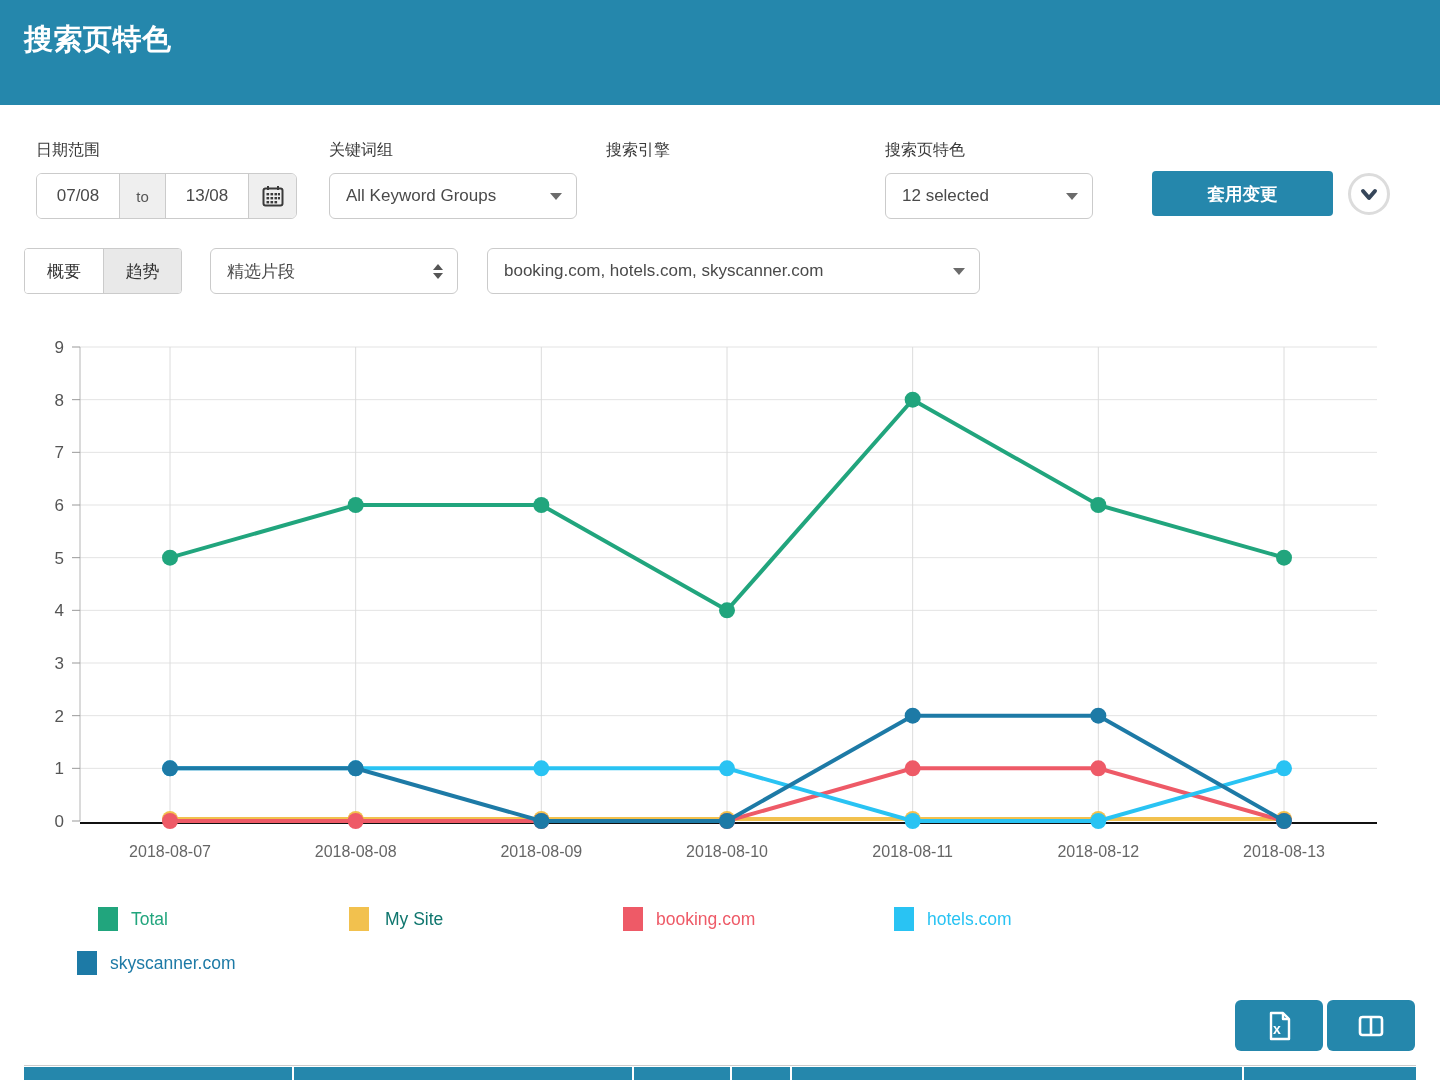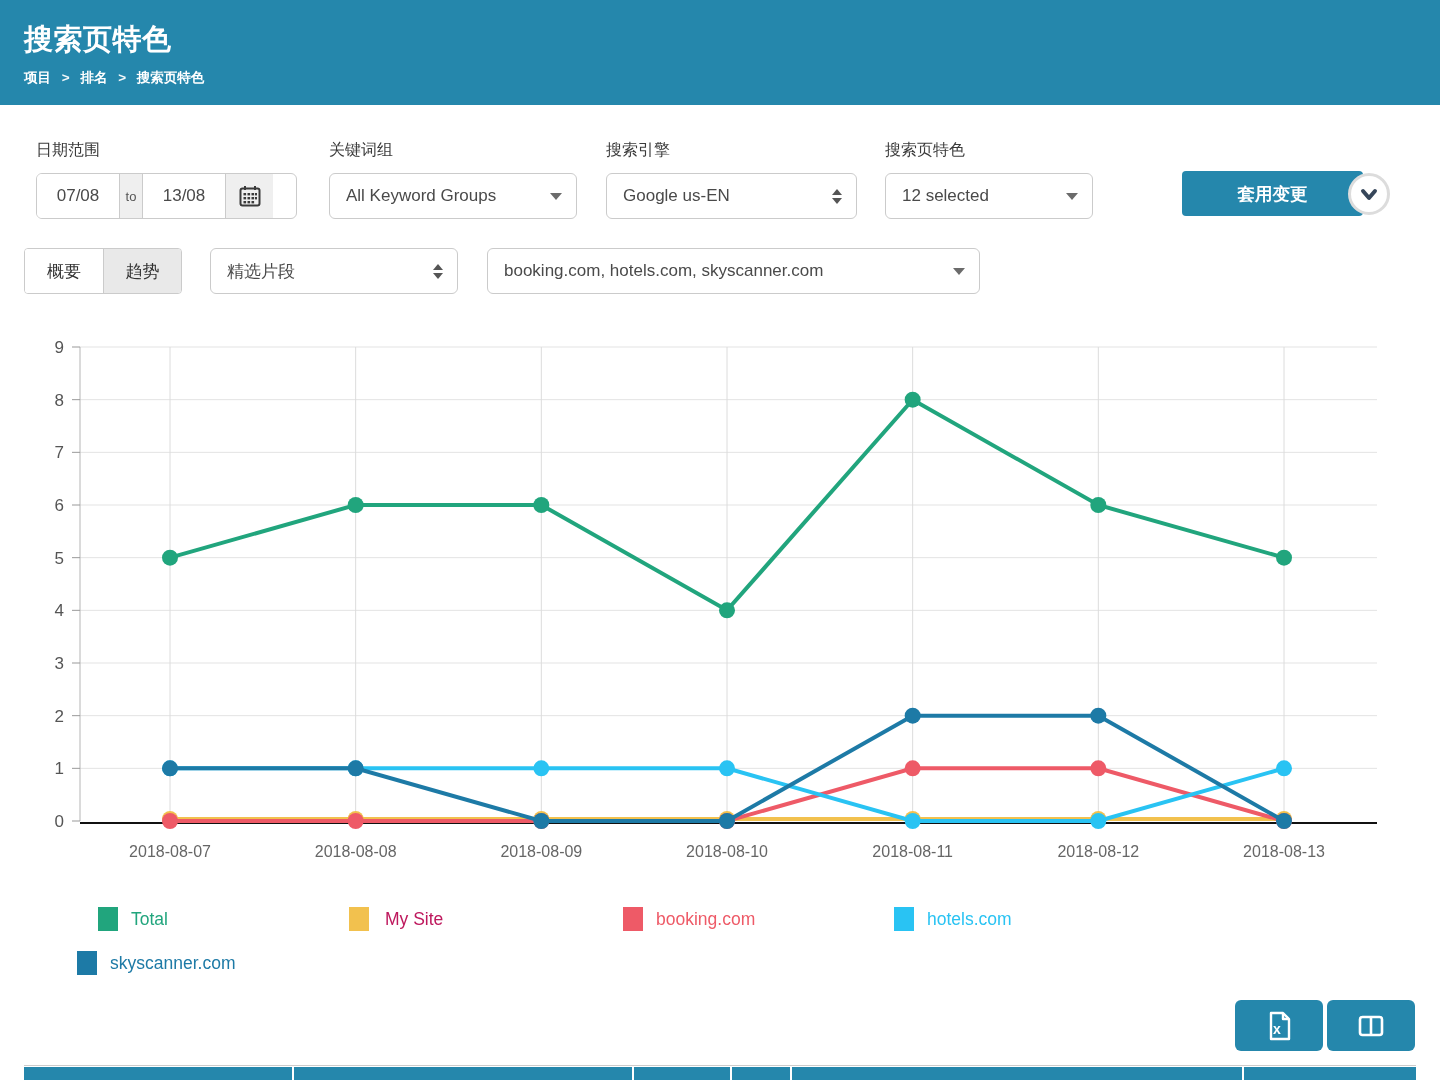--- a/index.html
+++ b/index.html
@@ -20,32 +20,32 @@
   .caret { width:0; height:0; border-left:6px solid transparent; border-right:6px solid transparent;
            border-top:7px solid #6b6b6b; }
   .spinner { display:flex; flex-direction:column; gap:3px; }
   .spinner i { width:0; height:0; border-left:5.5px solid transparent; border-right:5.5px solid transparent; }
   .spinner .up   { border-bottom:6.5px solid #555; }
   .spinner .down { border-top:6.5px solid #555; }
 
   .dategroup { width:261px; overflow:hidden; }
   .dategroup input { width:82px; height:44px; border:none; outline:none; text-align:center;
       font-size:17px; color:#4a4a4a; font-family:inherit; background:#fff; }
-  .dateto { width:24px; height:44px; background:#efefef; border-left:1px solid #cbcbcb;
+  .dateto { width:47px; height:44px; background:#efefef; border-left:1px solid #cbcbcb;
       border-right:1px solid #cbcbcb; display:flex; align-items:center; justify-content:center;
-      font-size:13px; color:#555; }
+      font-size:15px; color:#555; }
   .datecal { width:48px; height:44px; background:#efefef; border-left:1px solid #cbcbcb;
       display:flex; align-items:center; justify-content:center; cursor:pointer; }
 
   .g-keyword { left:293px; } .g-keyword .select { width:248px; }
   .g-engine  { left:570px; } .g-engine  .select { width:251px; }
   .g-feature { left:849px; } .g-feature .select { width:208px; }
   .apply-btn { position:absolute; left:1128px; top:31px; width:181px; height:45px;
       background:#2587ac; color:#fff; border:none; border-radius:4px; font-size:17.5px;
-      font-weight:600; font-family:inherit; cursor:pointer;margin-left:30px; }
+      font-weight:600; font-family:inherit; cursor:pointer; }
   .collapse-btn { position:absolute; left:1324px; top:33px; width:42px; height:42px;
       border:3px solid #dcdcdc; border-radius:50%; background:#fff; display:flex;
       align-items:center; justify-content:center; cursor:pointer; }
 
   .row2 { position:relative; margin:31px 24px 0 24px; height:46px; }
   .tabgroup { position:absolute; left:0; top:0; display:flex; border:1px solid #cbcbcb;
       border-radius:4px; overflow:hidden; height:46px; }
   .tab { width:78px; height:100%; display:flex; align-items:center; justify-content:center;
       font-size:17px; color:#333; background:#fff; cursor:pointer; }
   .tab + .tab { border-left:1px solid #cbcbcb; }
@@ -67,27 +67,20 @@
 
   .table-strip { margin:14px 24px 0 24px; border-top:1px solid #ccc; padding-top:1px;
       display:flex; gap:2px; height:19px; }
   .tcol { background:#2587ac; height:100%; }
 </style>
 </head>
 <body>
 
 <header class="topbar">
   <h1>搜索页特色</h1>
-  <div class="breadcrumb">
-    <span class="crumb">项目</span>
-    <span class="sep">&gt;</span>
-    <span class="crumb">排名</span>
-    <span class="sep">&gt;</span>
-    <span>搜索页特色</span>
-  </div>
 </header>
 
 <section class="filters">
 
   <div class="fgroup" style="left:0">
     <span class="flabel">日期范围</span>
     <div class="dategroup">
       <input type="text" readonly="" value="07/08" style="">
       <span class="dateto">to</span>
       <input type="text" readonly="" value="13/08" style="">
@@ -117,27 +110,20 @@
   <div class="fgroup g-keyword">
     <span class="flabel">关键词组</span>
     <div class="control select">
       <span>All Keyword Groups</span>
       <span class="caret"></span>
     </div>
   </div>
 
   <div class="fgroup g-engine">
     <span class="flabel">搜索引擎</span>
-    <div class="control select">
-      <span>Google us-EN</span>
-      <span class="spinner">
-          <i class="up"></i>
-          <i class="down"></i>
-        </span>
-    </div>
   </div>
 
   <div class="fgroup g-feature">
     <span class="flabel">搜索页特色</span>
     <div class="control select">
       <span>12 selected</span>
       <span class="caret"></span>
     </div>
   </div>
 
@@ -258,21 +244,21 @@
     </svg>
 </div>
 
 <div class="legend">
     <div class="legend-item" style="left: 53px; top: 8px; padding-left: 21px;">
       <span class="legend-swatch" style="background: rgb(33, 165, 125);"></span>
       <span class="legend-label" style="color: rgb(33, 165, 125);">Total</span>
     </div>
     <div class="legend-item" style="left: 325px; top: 8px;">
       <span class="legend-swatch" style="background: rgb(242, 193, 78);"></span>
-      <span class="legend-label" style="color: #be185d; margin-left: 16px;">My Site</span>
+      <span class="legend-label" style="color: #0f766e; margin-left: 16px;">My Site</span>
     </div>
     <div class="legend-item" style="left: 599px; top: 8px;">
       <span class="legend-swatch" style="background: rgb(238, 90, 103);"></span>
       <span class="legend-label" style="color: rgb(238, 90, 103);">booking.com</span>
     </div>
     <div class="legend-item" style="left: 870px; top: 8px;">
       <span class="legend-swatch" style="background: rgb(41, 195, 243);"></span>
       <span class="legend-label" style="color: rgb(41, 195, 243);">hotels.com</span>
     </div>
     <div class="legend-item" style="left: 53px; top: 52px;">

